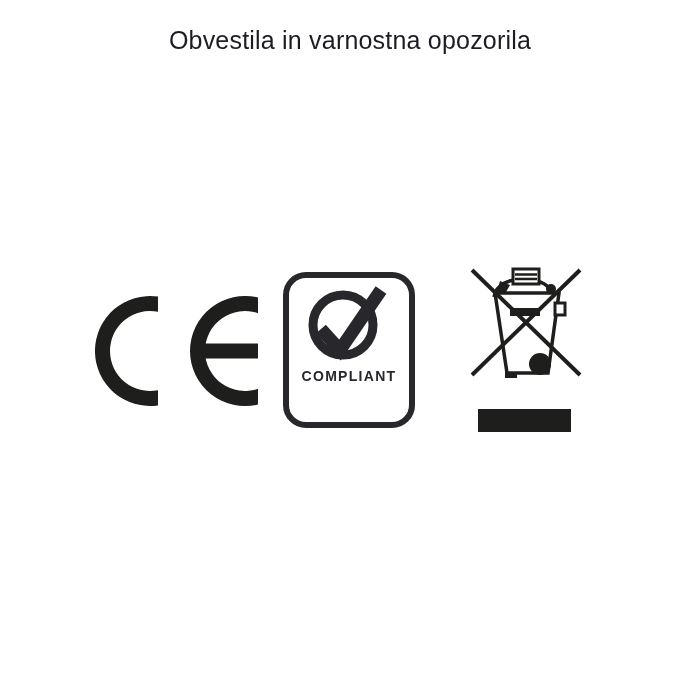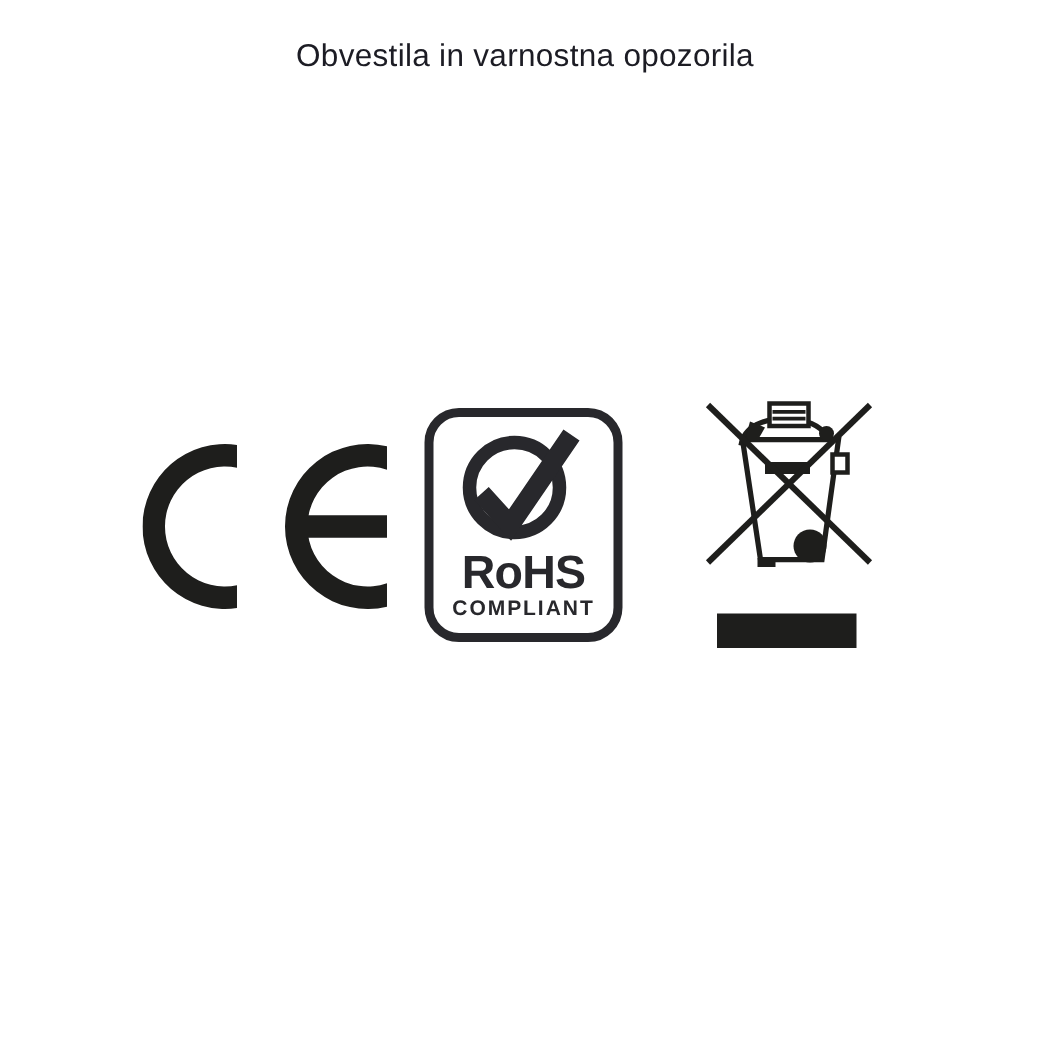--- a/index.html
+++ b/index.html
@@ -16,21 +16,21 @@
     overflow: hidden;
     margin: 0 auto;
   }
   .title {
     position: absolute;
     top: 26px;
     left: 0;
     width: 100%;
     margin: 0;
     text-align: center;
-    font-size: 21px;
+    font-size: 25px;
     font-weight: 400;
     letter-spacing: 0.2px;
     color: #1c1c24;
   }
   .marks-row {
     position: absolute;
     left: 0;
     top: 0;
     width: 700px;
     height: 700px;
@@ -106,21 +106,20 @@
 
         <rect x="108" y="52.5" width="55" height="15"></rect>
       </g>
     </svg>
 
     <div class="rohs-badge">
       <svg class="check-icon" viewBox="0 0 118 88" xmlns="http://www.w3.org/2000/svg">
         <circle cx="53" cy="44" r="30" fill="none" stroke="#28282c" stroke-width="9"></circle>
         <polyline points="31,48 50,69 91,9" fill="none" stroke="#28282c" stroke-width="13" stroke-linejoin="miter"></polyline>
       </svg>
-      <div class="rohs-title">RoHS</div>
       <div class="rohs-sub">COMPLIANT</div>
     </div>
 
     <svg class="weee-mark" viewBox="0 0 130 180" xmlns="http://www.w3.org/2000/svg">
       <g stroke="#1e1e1c" fill="none">
 
         <polygon points="35,35 99,35 88,115 47,115" fill="#ffffff" stroke-width="3.5"></polygon>
 
         <path d="M34,39 C36,26 50,21 63,21 C77,21 88,26 91,33" stroke-width="3.5"></path>
 

